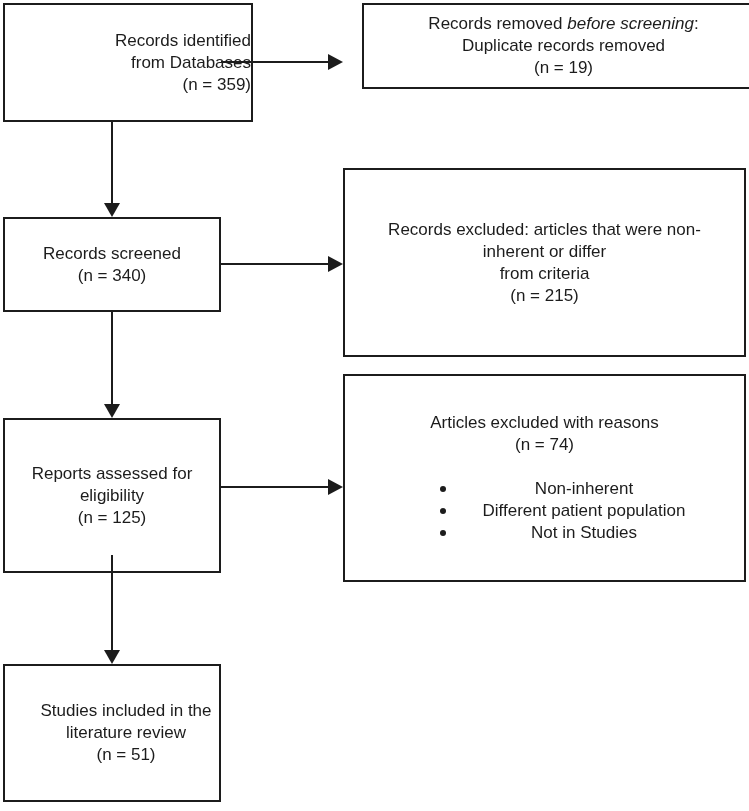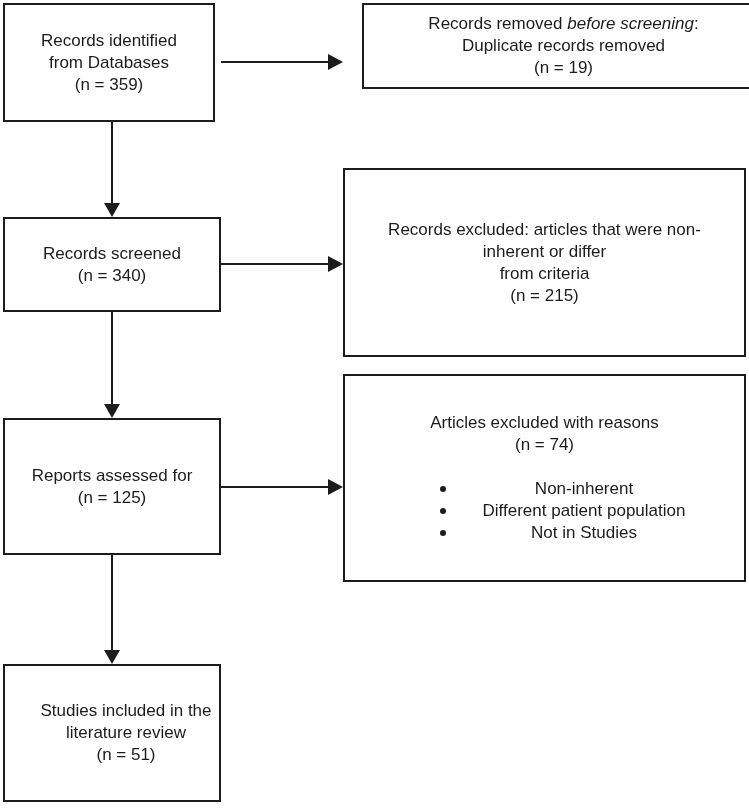--- a/index.html
+++ b/index.html
@@ -27,23 +27,23 @@
     flex-direction: column;
     justify-content: center;
     align-items: center;
     text-align: center;
   }
   .line { width: 100%; min-height: 22px; }
   .gap-above { }
   .it { font-style: italic; }
 
   
-  .box-l1 { left: 3px;   top: 3px;   width: 212px; height: 119px; }
+  .box-l1 { left: 3px;   top: 3px;   width: 250px; height: 119px; text-align: right; }
   .box-l2 { left: 3px;   top: 217px; width: 218px; height: 95px; align-items: flex-end;  }
-  .box-l3 { left: 3px;   top: 418px; width: 218px; height: 137px; }
+  .box-l3 { left: 3px;   top: 418px; width: 218px; height: 155px; }
   .box-l4 { left: 3px;   top: 664px; width: 218px; height: 138px; padding-left: 28px; }
   
   .box-r1 { left: 362px; top: 3px;   width: 403px; height: 86px; }
   .box-r2 { left: 343px; top: 168px; width: 403px; height: 189px; }
   .box-r3 { left: 343px; top: 374px; width: 403px; height: 208px; }
 
   
   .vline {
     position: absolute;
     width: 2px;
@@ -125,20 +125,21 @@
 
   <div class="box box-r2">
     <div class="line">Records excluded: articles that were non-</div>
     <div class="line">inherent or differ</div>
     <div class="line">from criteria</div>
     <div class="line gap-above">(n = 215)</div>
   </div>
 
   <div class="box box-l3">
     <div class="line">Reports assessed for</div>
+    <div class="line">eligibility</div>
     <div class="line gap-above">(n = 125)</div>
   </div>
 
   <div class="box box-r3">
     <div class="line">Articles excluded with reasons</div>
     <div class="line gap-above">(n = 74)</div>
     <div class="bullets">
       <div class="bullet-row">
         <span class="bullet-dot"></span>
         <span>Non-inherent</span>

